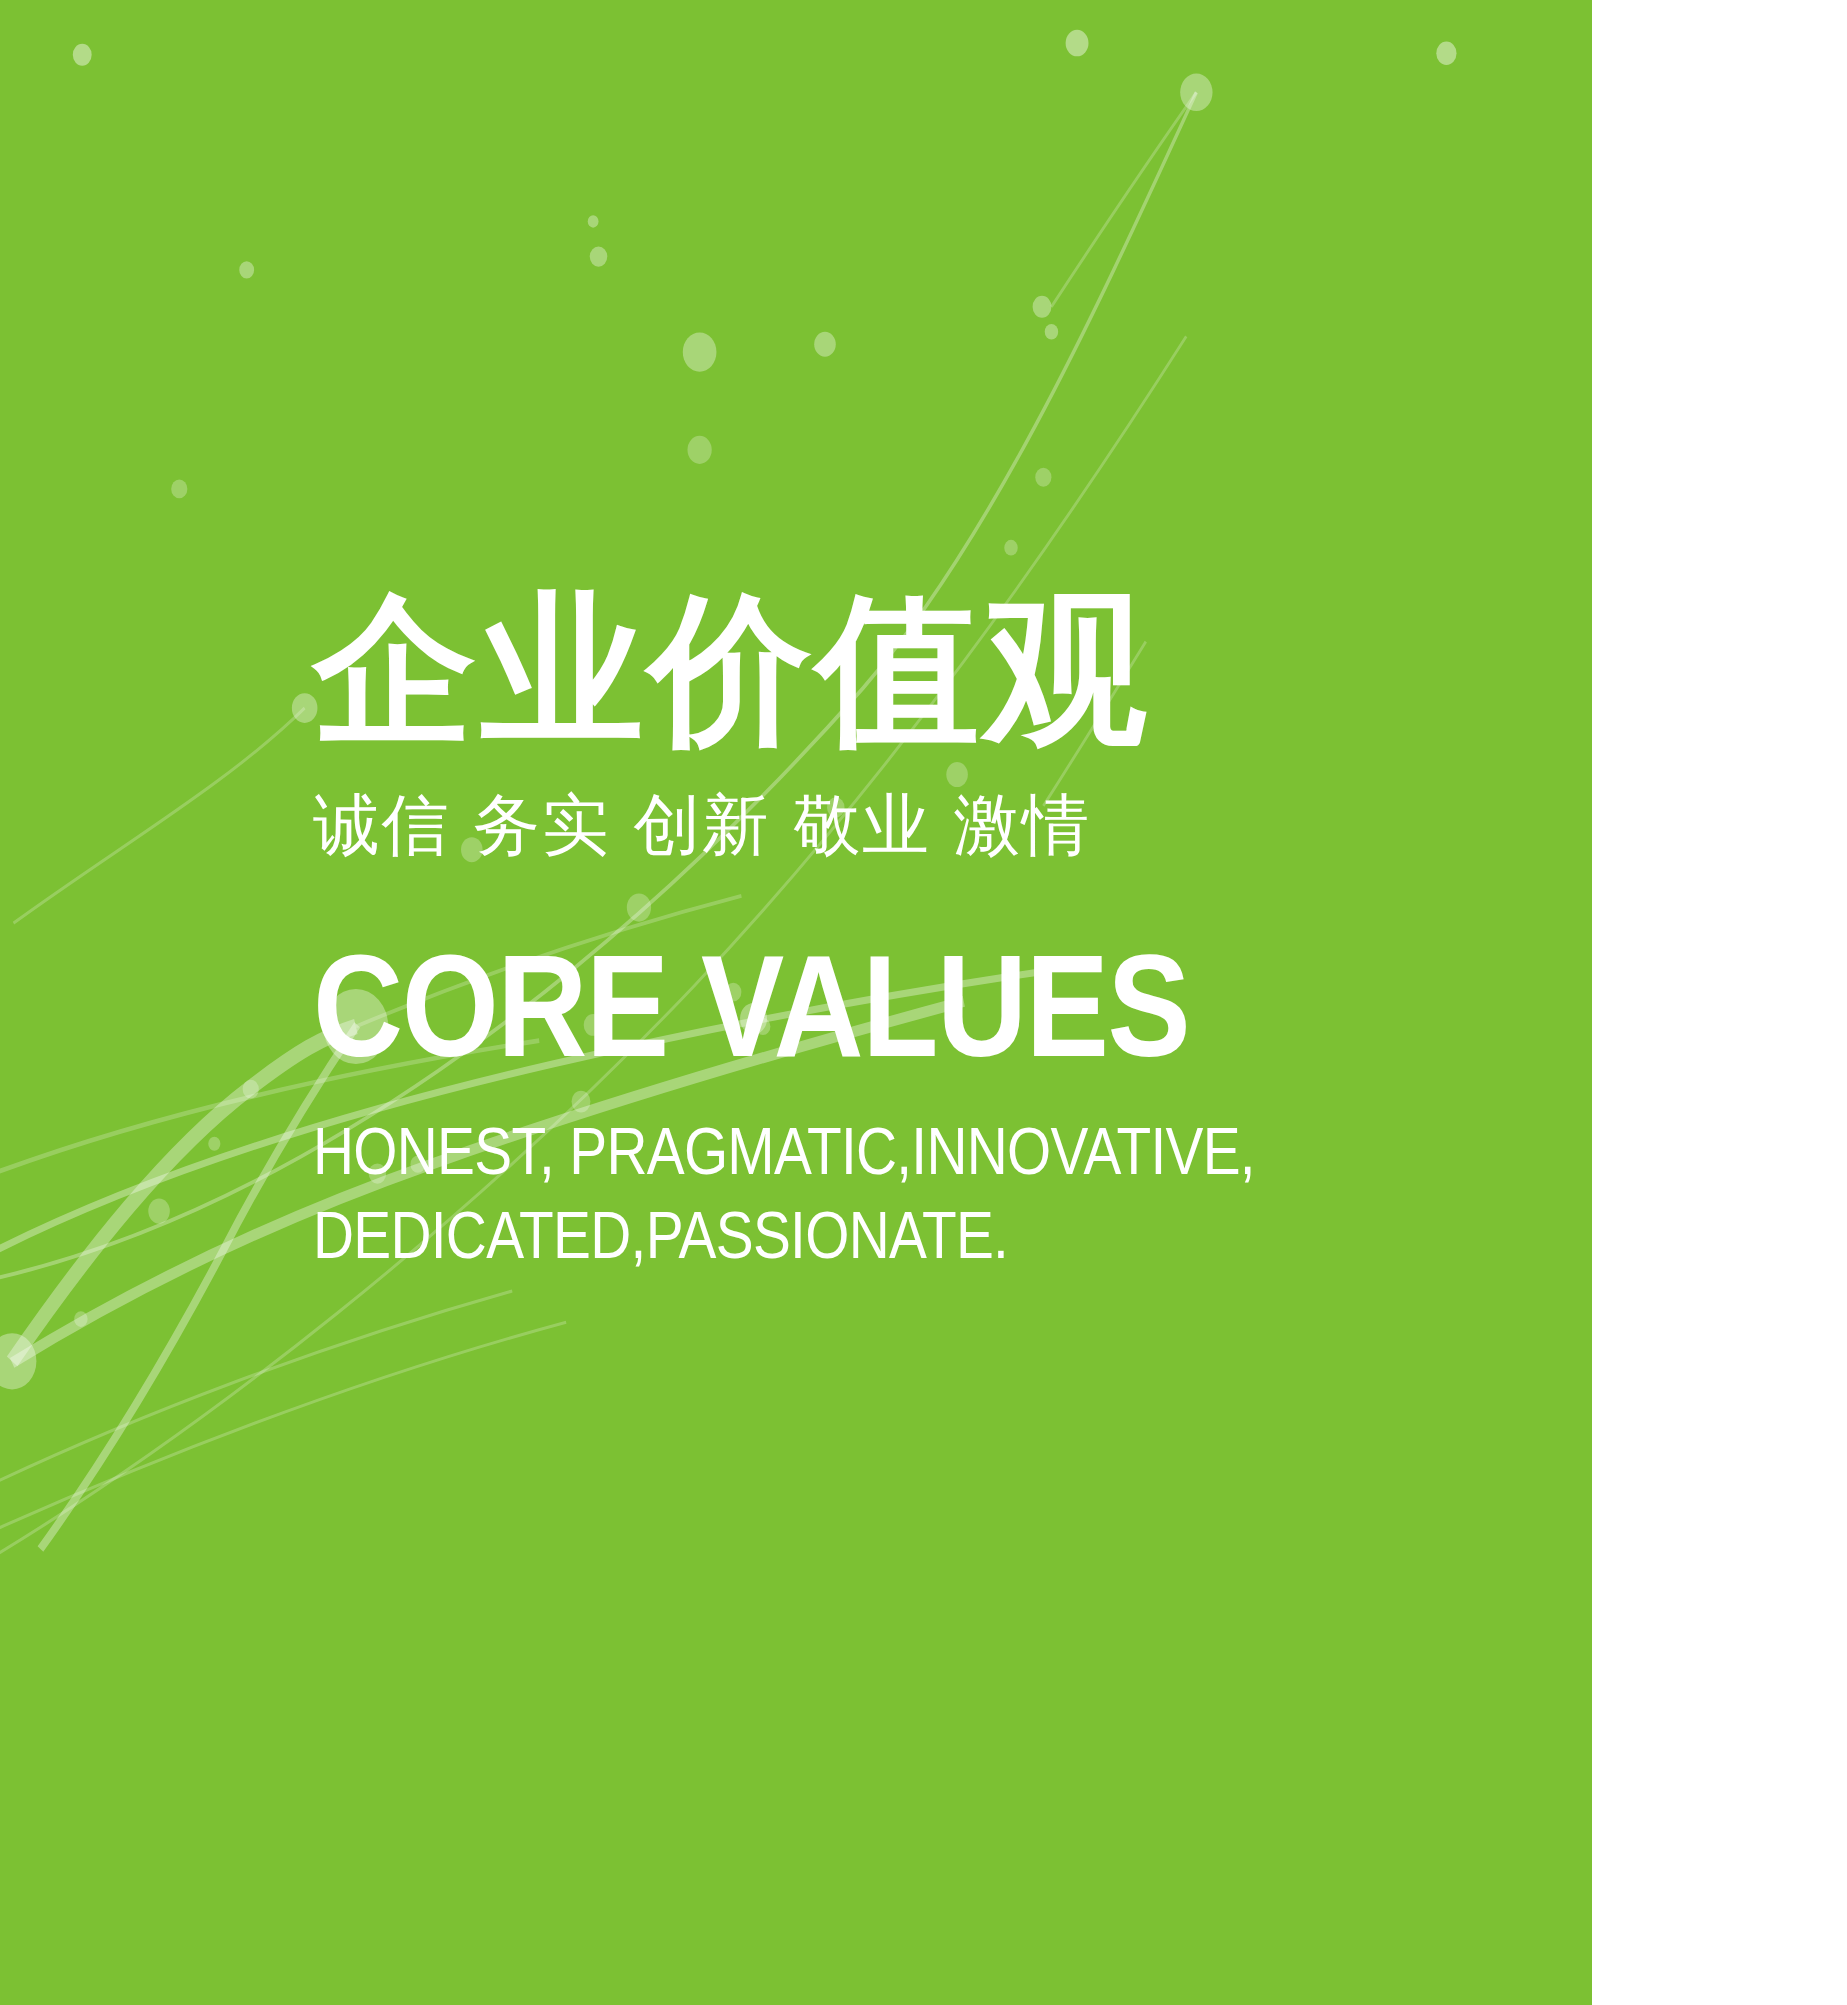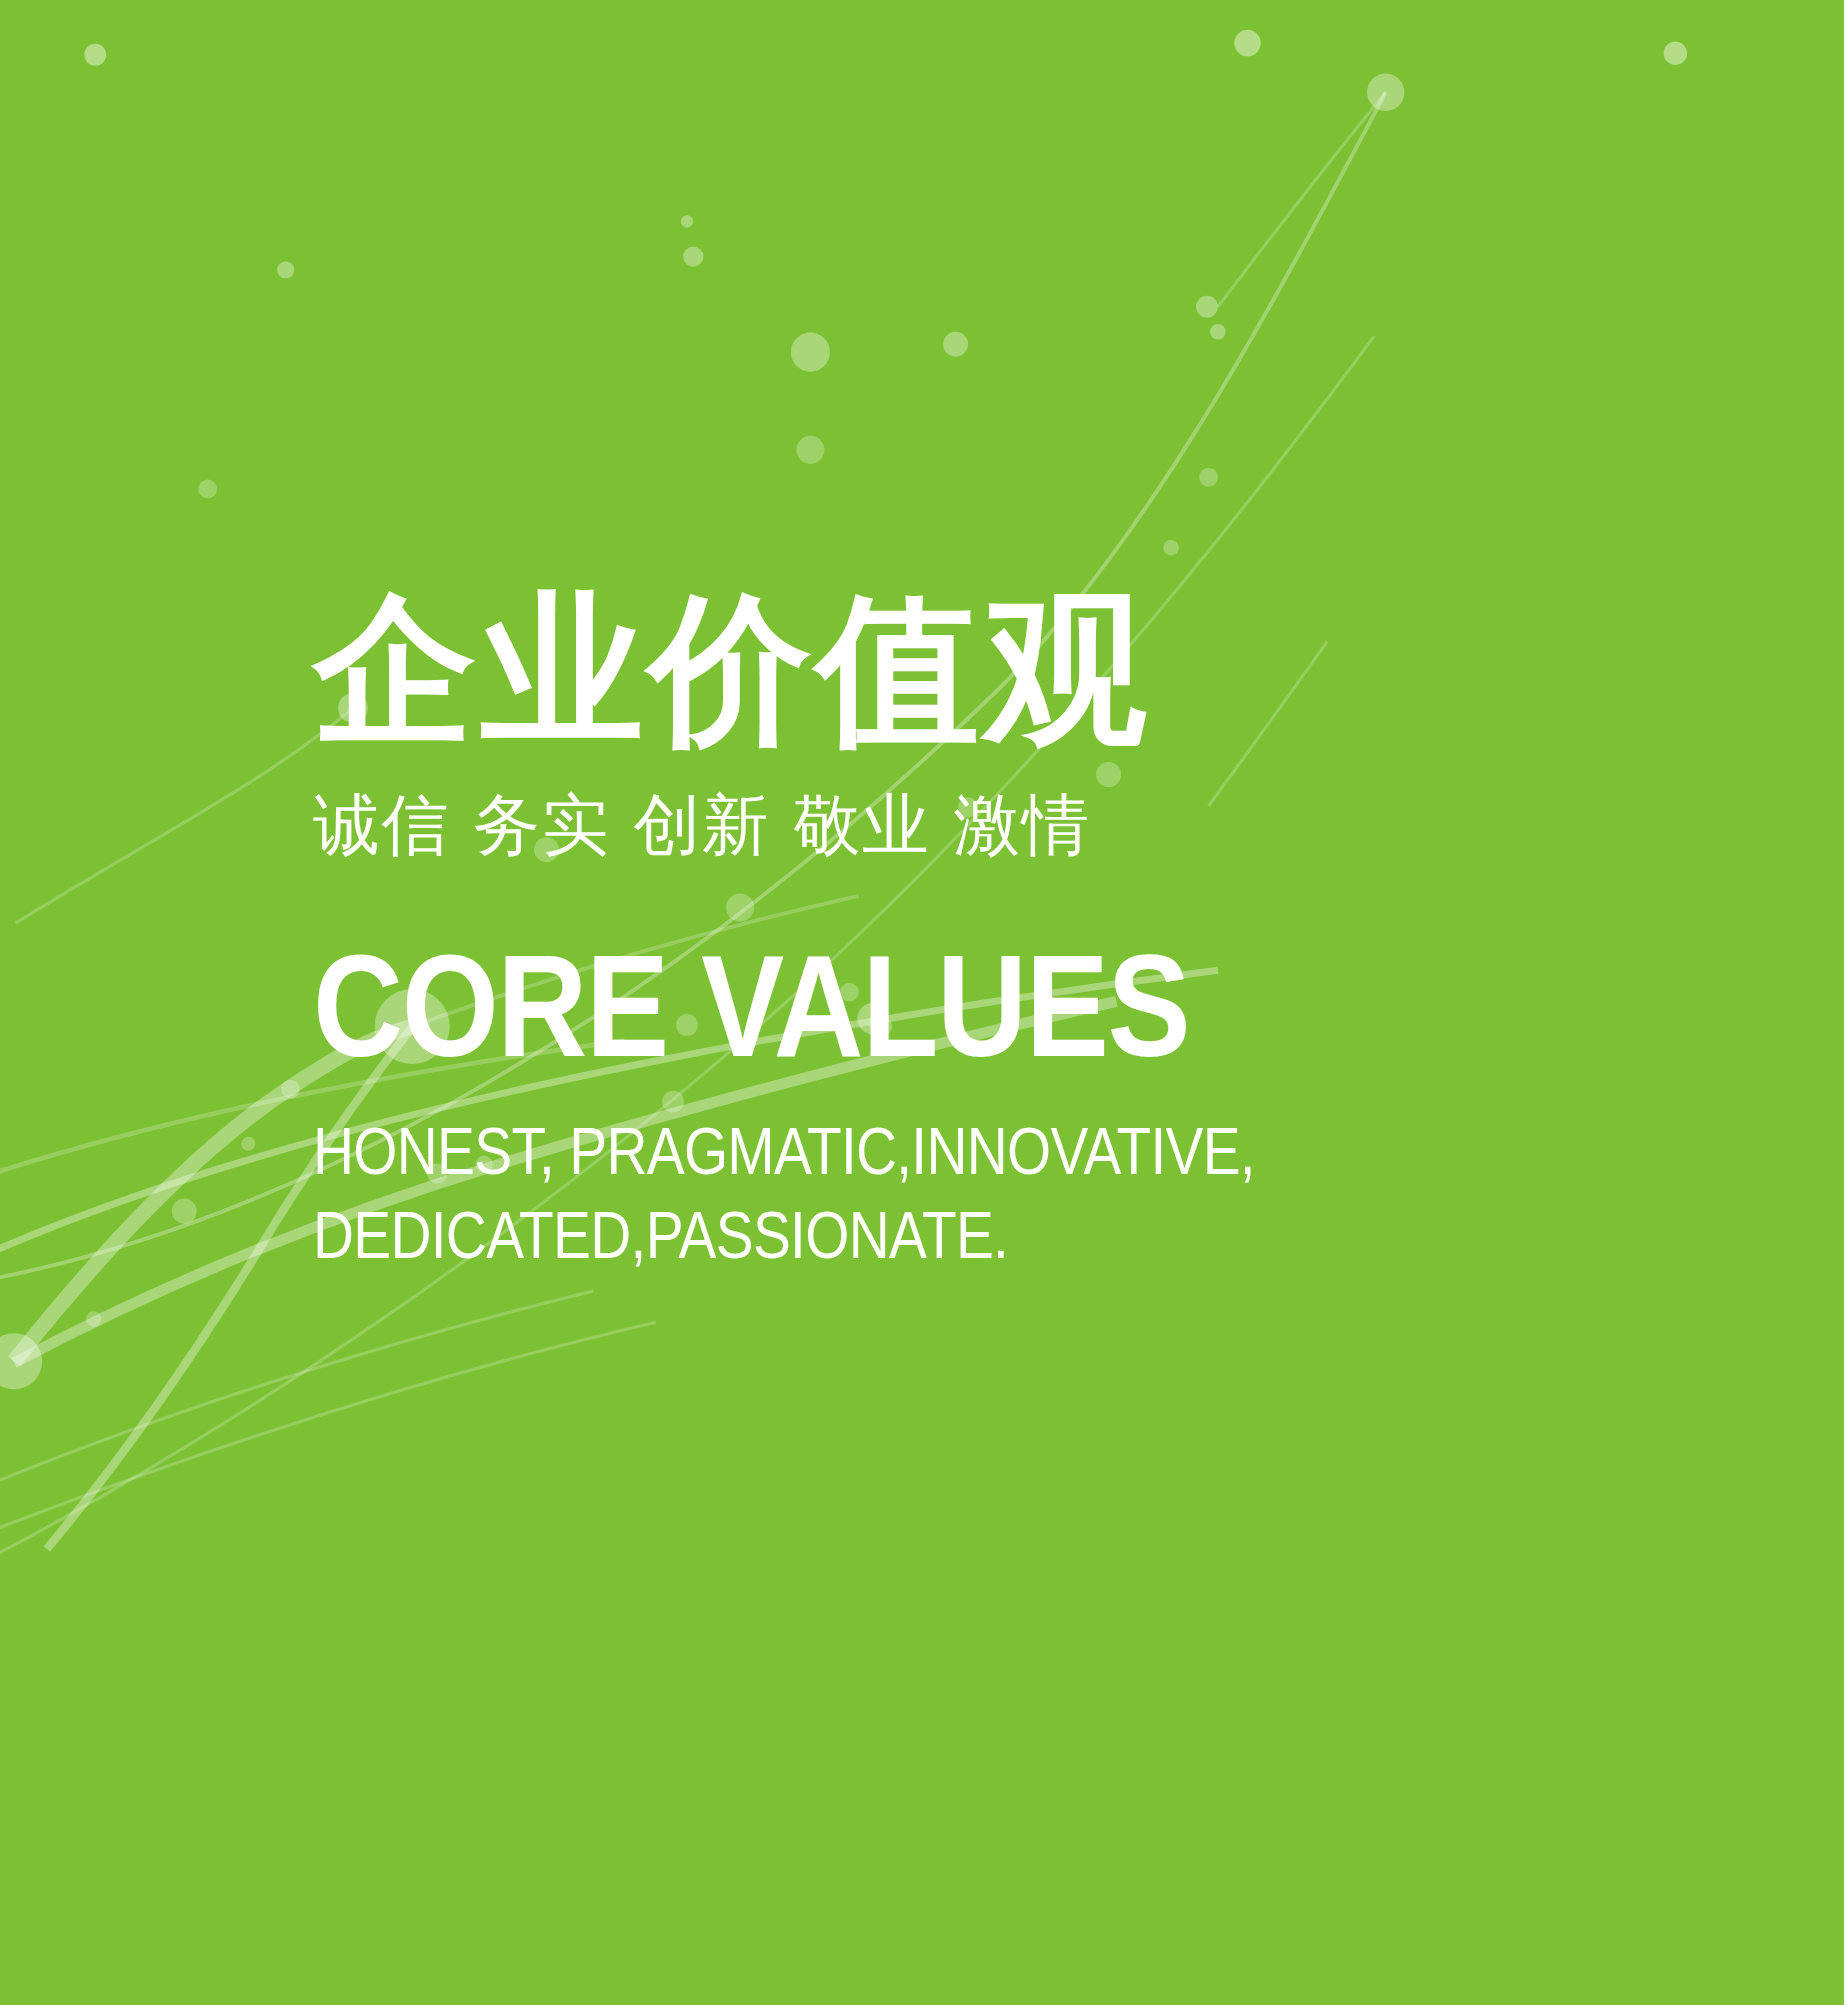--- a/index.html
+++ b/index.html
@@ -4,21 +4,21 @@
 <title>Core Values Poster</title>
 <style>
   html, body {
     margin: 0;
     padding: 0;
     background: #ffffff;
   }
 
   #poster {
     position: relative;
-    width: 1844px;
+    width: 1592px;
     height: 2006px;
     overflow: hidden;
     background: #7cc133;
     font-family: "Liberation Sans", "DejaVu Sans", sans-serif;
   }
 
   
   #bg-network {
     position: absolute;
     inset: 0;

